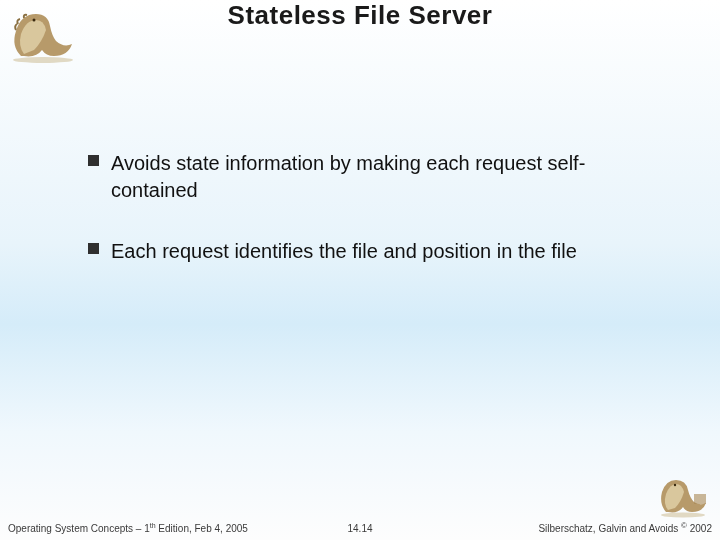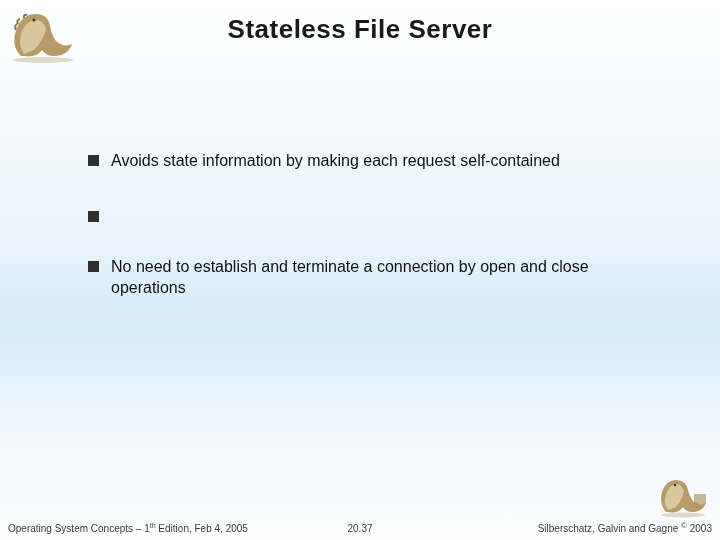--- a/index.html
+++ b/index.html
@@ -17,34 +17,33 @@
   .logo-br {
     position: absolute;
     bottom: 22px; right: 8px;
     width: 58px; height: 44px;
   }
   .title {
     text-align: center;
     font-size: 26px;
     font-weight: bold;
     color: #1a1a1a;
-    padding-top: 14px;
     letter-spacing: 0.5px;
   }
   .content {
     position: absolute;
     top: 150px;
     left: 88px;
     right: 60px;
   }
   .bullet-item {
     display: flex;
     align-items: flex-start;
     margin-bottom: 34px;
-    font-size: 16px;
+    font-size: 20px;
     color: #111;
     line-height: 1.35;
   }
   .bullet-marker {
     width: 11px;
     height: 11px;
     background: #2f2f2f;
     flex: 0 0 11px;
     margin-top: 5px;
     margin-right: 12px;
@@ -78,38 +77,35 @@
 
 <h1 class="title">Stateless File Server</h1>
 
 <div class="content">
   <div class="bullet-item">
     <div class="bullet-marker"></div>
     <div>Avoids state information by making each request self-contained</div>
   </div>
   <div class="bullet-item">
     <div class="bullet-marker"></div>
-  </div>
-  <div class="bullet-item">
-    <div class="bullet-marker"></div>
-    <div>No need to establish and terminate a connection by open and close operations</div>
+    <div>Each request identifies the file and position in the file</div>
   </div>
 </div>
 
 <div class="logo-br">
   <svg viewBox="0 0 58 44" width="58" height="44">
     <ellipse cx="29" cy="41" rx="22" ry="2.5" fill="#c7b58a" opacity="0.5"></ellipse>
     <path d="M 12 38 Q 5 30 8 18 Q 12 6 22 6 Q 32 6 34 16 Q 36 24 40 28 Q 46 32 52 29 Q 49 38 38 38 Q 32 38 29 33 Q 24 40 14 38 Z" fill="#b79a6a"></path>
     <path d="M 14 36 Q 9 30 12 20 Q 16 10 22 10 Q 28 10 30 18 Q 27 28 21 34 Z" fill="#d9c79d"></path>
     <circle cx="21" cy="11" r="1.2" fill="#3a2a10"></circle>
     <rect x="40" y="20" width="12" height="10" fill="#a88855" opacity="0.6"></rect>
   </svg>
 </div>
 
 <div class="footer">
   <div class="footer-left">
     <span>Operating System Concepts – 1</span><span class="sup">th</span><span> Edition, Feb 4, 2005</span>
   </div>
-  <div class="footer-center">20.37</div>
+  <div class="footer-center">14.14</div>
   <div class="footer-right">
-    <span>Silberschatz, Galvin and Gagne </span><span class="copy">©</span><span> 2003</span>
+    <span>Silberschatz, Galvin and Avoids </span><span class="copy">©</span><span> 2002</span>
   </div>
 </div>
 
 </body></html>

